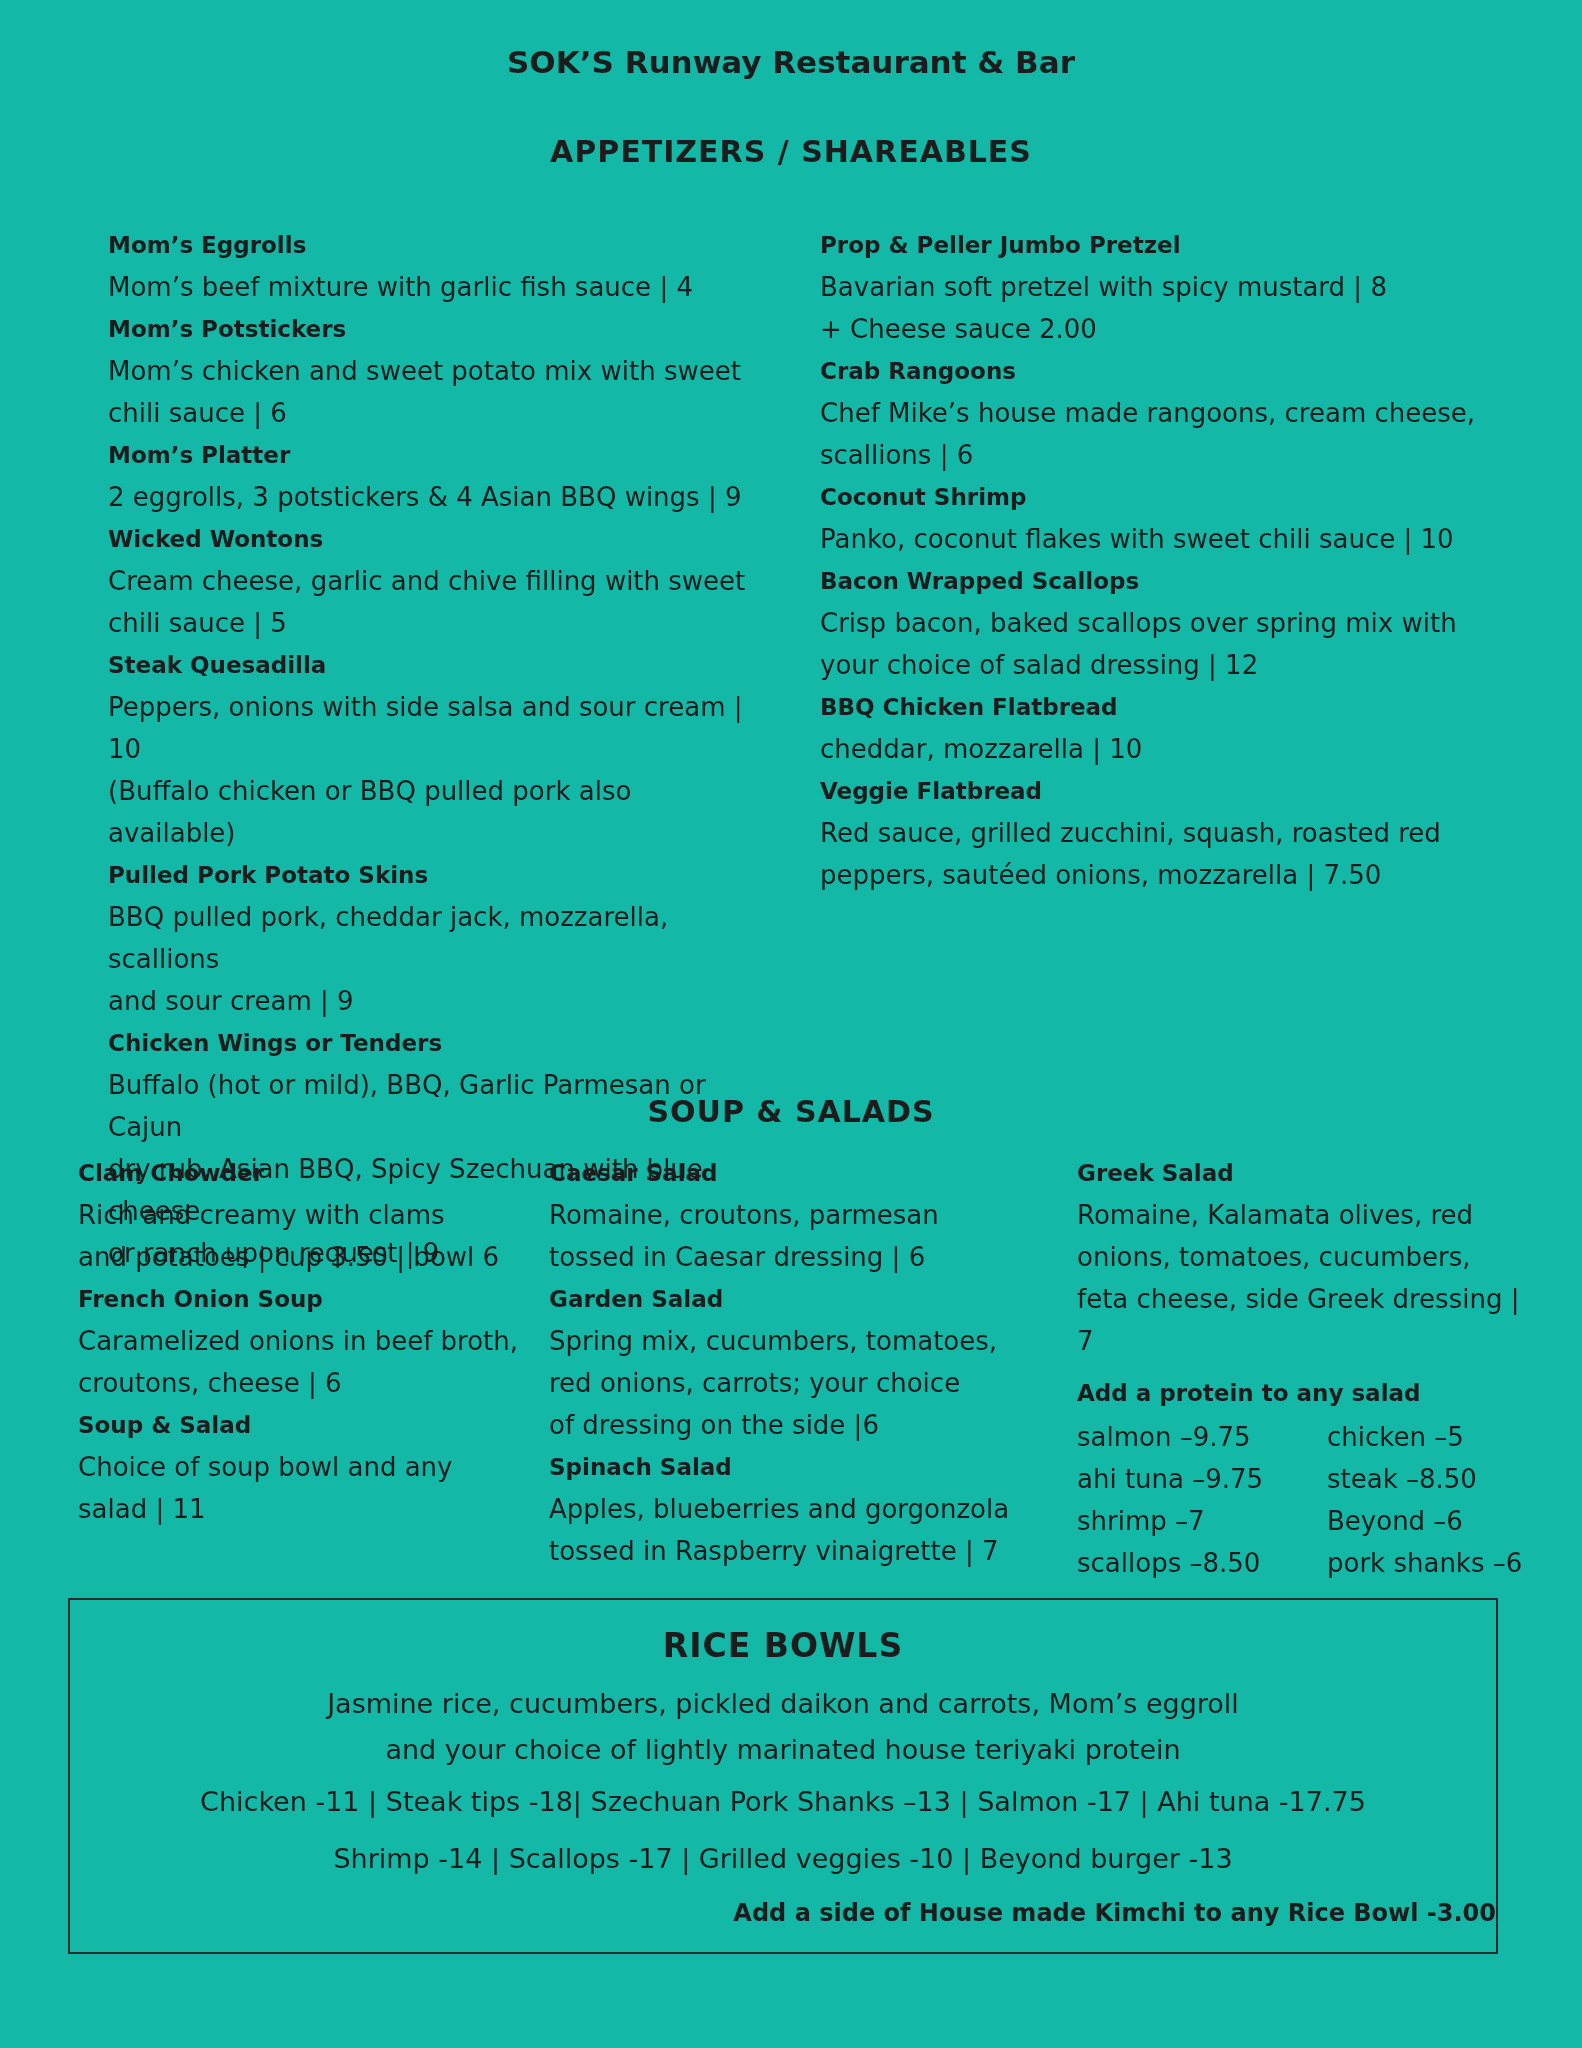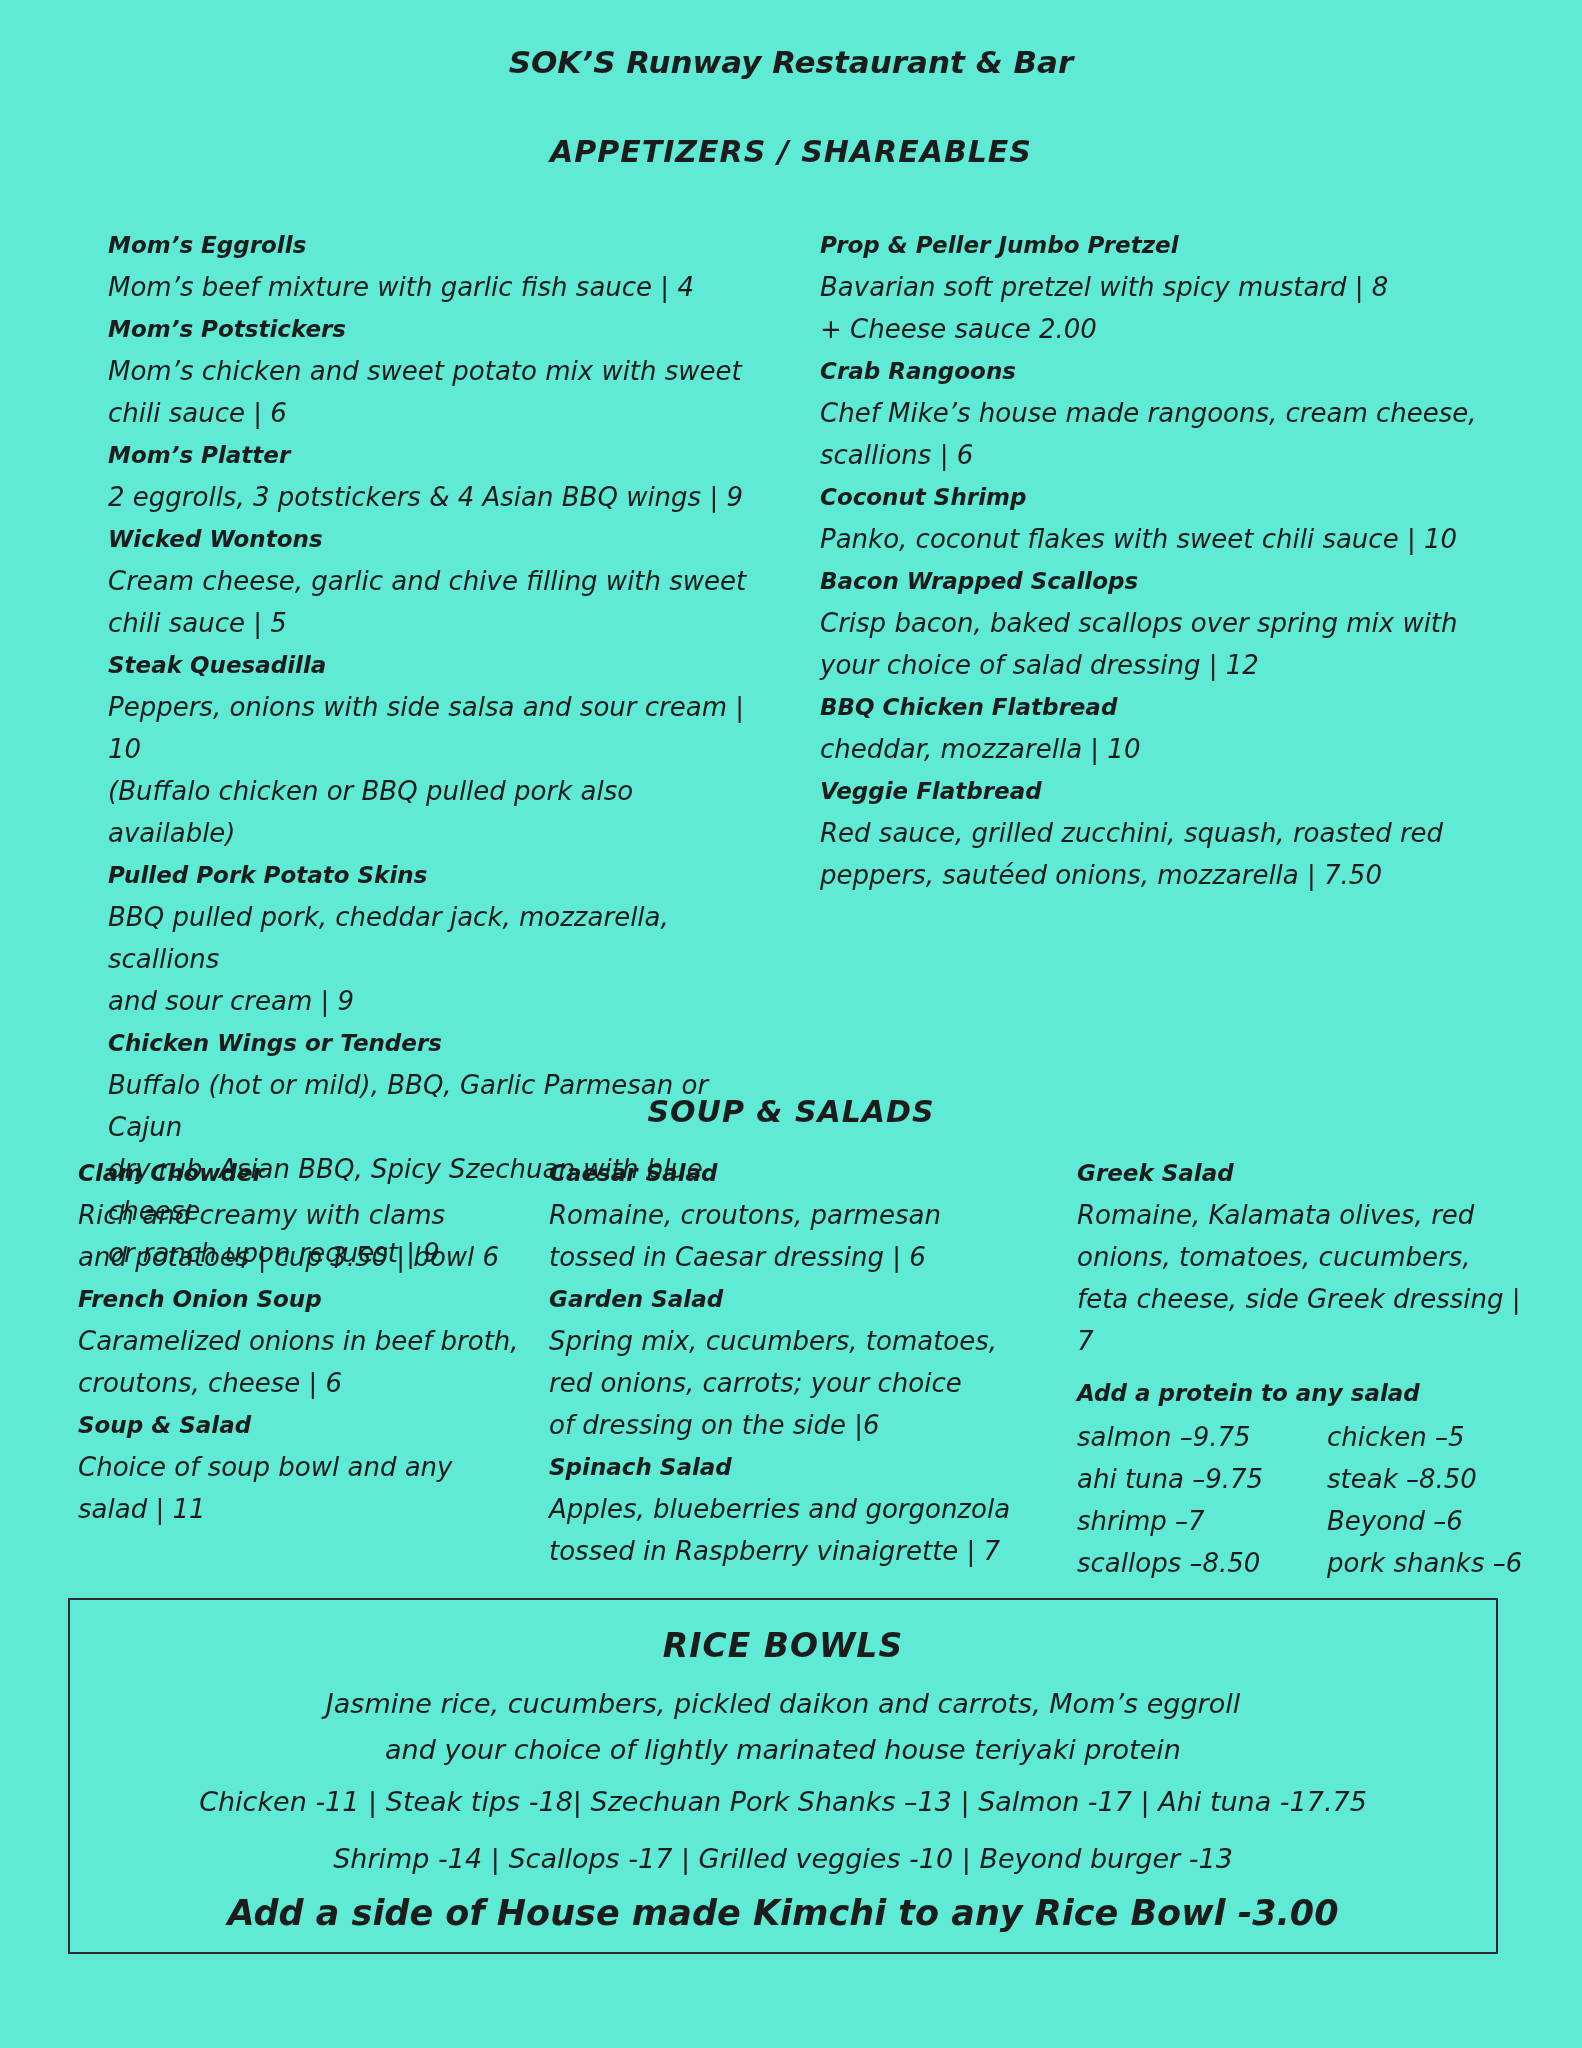--- a/index.html
+++ b/index.html
@@ -1,22 +1,21 @@
 <!DOCTYPE html>
 <html><head>
 <meta charset="utf-8">
 <style>
   html,body { margin:0; padding:0; background:#e8e8e8; }
   .page {
     position:relative;
     width:1582px; height:2048px;
-    background:#5eead4;
+    background:#14b8a6;
     color:#1c1c1c;
     font-family:"DejaVu Sans", sans-serif;
-    font-style:italic;
     overflow:hidden;
     margin:0 auto;
   }
   .title {
     position:absolute; top:44px; left:0; width:100%;
     text-align:center; font-size:31px; font-weight:bold;
   }
   .section-heading {
     position:absolute; left:0; width:100%;
     text-align:center; font-size:30px; font-weight:bold; letter-spacing:1px;
@@ -39,21 +38,21 @@
   }
   .rice-box {
     position:absolute; top:1598px; left:68px;
     width:1430px; height:356px;
     border:2px solid #2b2b2b; box-sizing:border-box;
     text-align:center;
   }
   .rice-heading { font-size:33px; font-weight:bold; margin-top:26px; margin-bottom:16px; letter-spacing:1px; }
   .rice-desc   { font-size:27px; line-height:46px; }
   .rice-opts   { font-size:27px; line-height:57px; }
-  .rice-footer { font-size:35px; font-weight:bold; line-height:52px; }
+  .rice-footer { font-size:24px; font-weight:bold; line-height:52px;text-align:right; }
 </style>
 </head>
 <body>
 
 <div class="page">
 
   <div class="title">SOK’S Runway Restaurant &amp; Bar</div>
   <div class="section-heading apps-heading">APPETIZERS / SHAREABLES</div>
 
   <div class="col apps-left">

